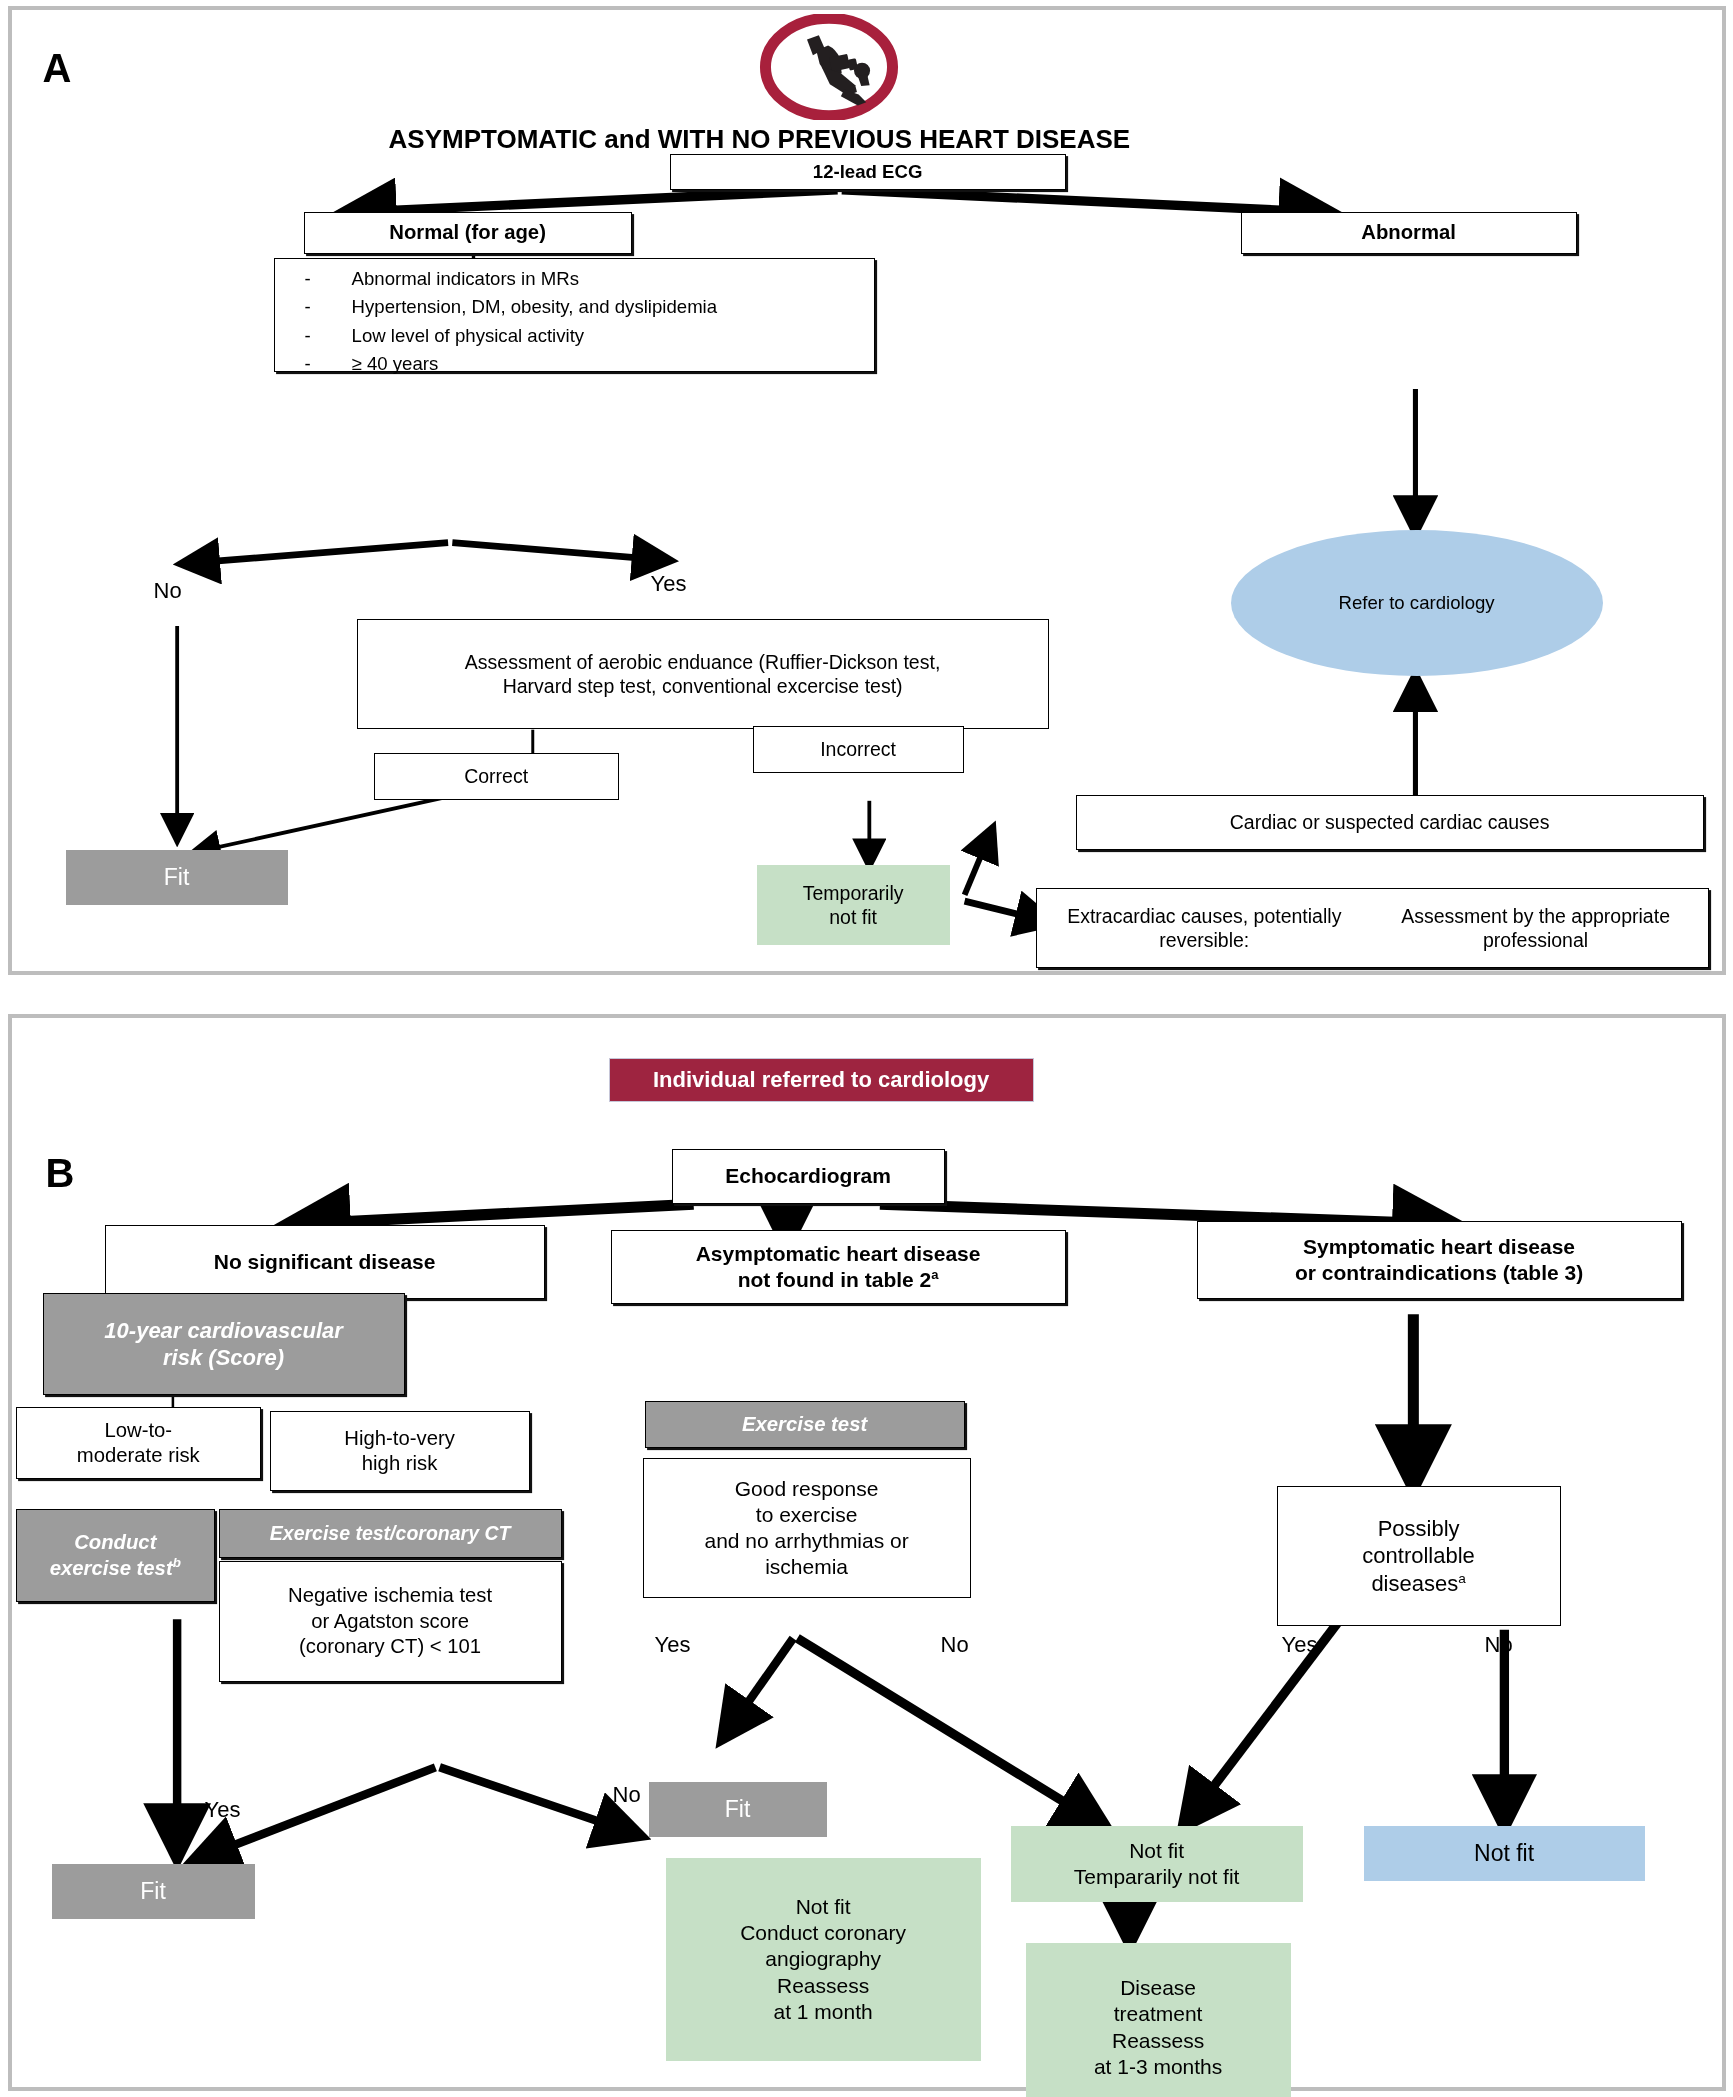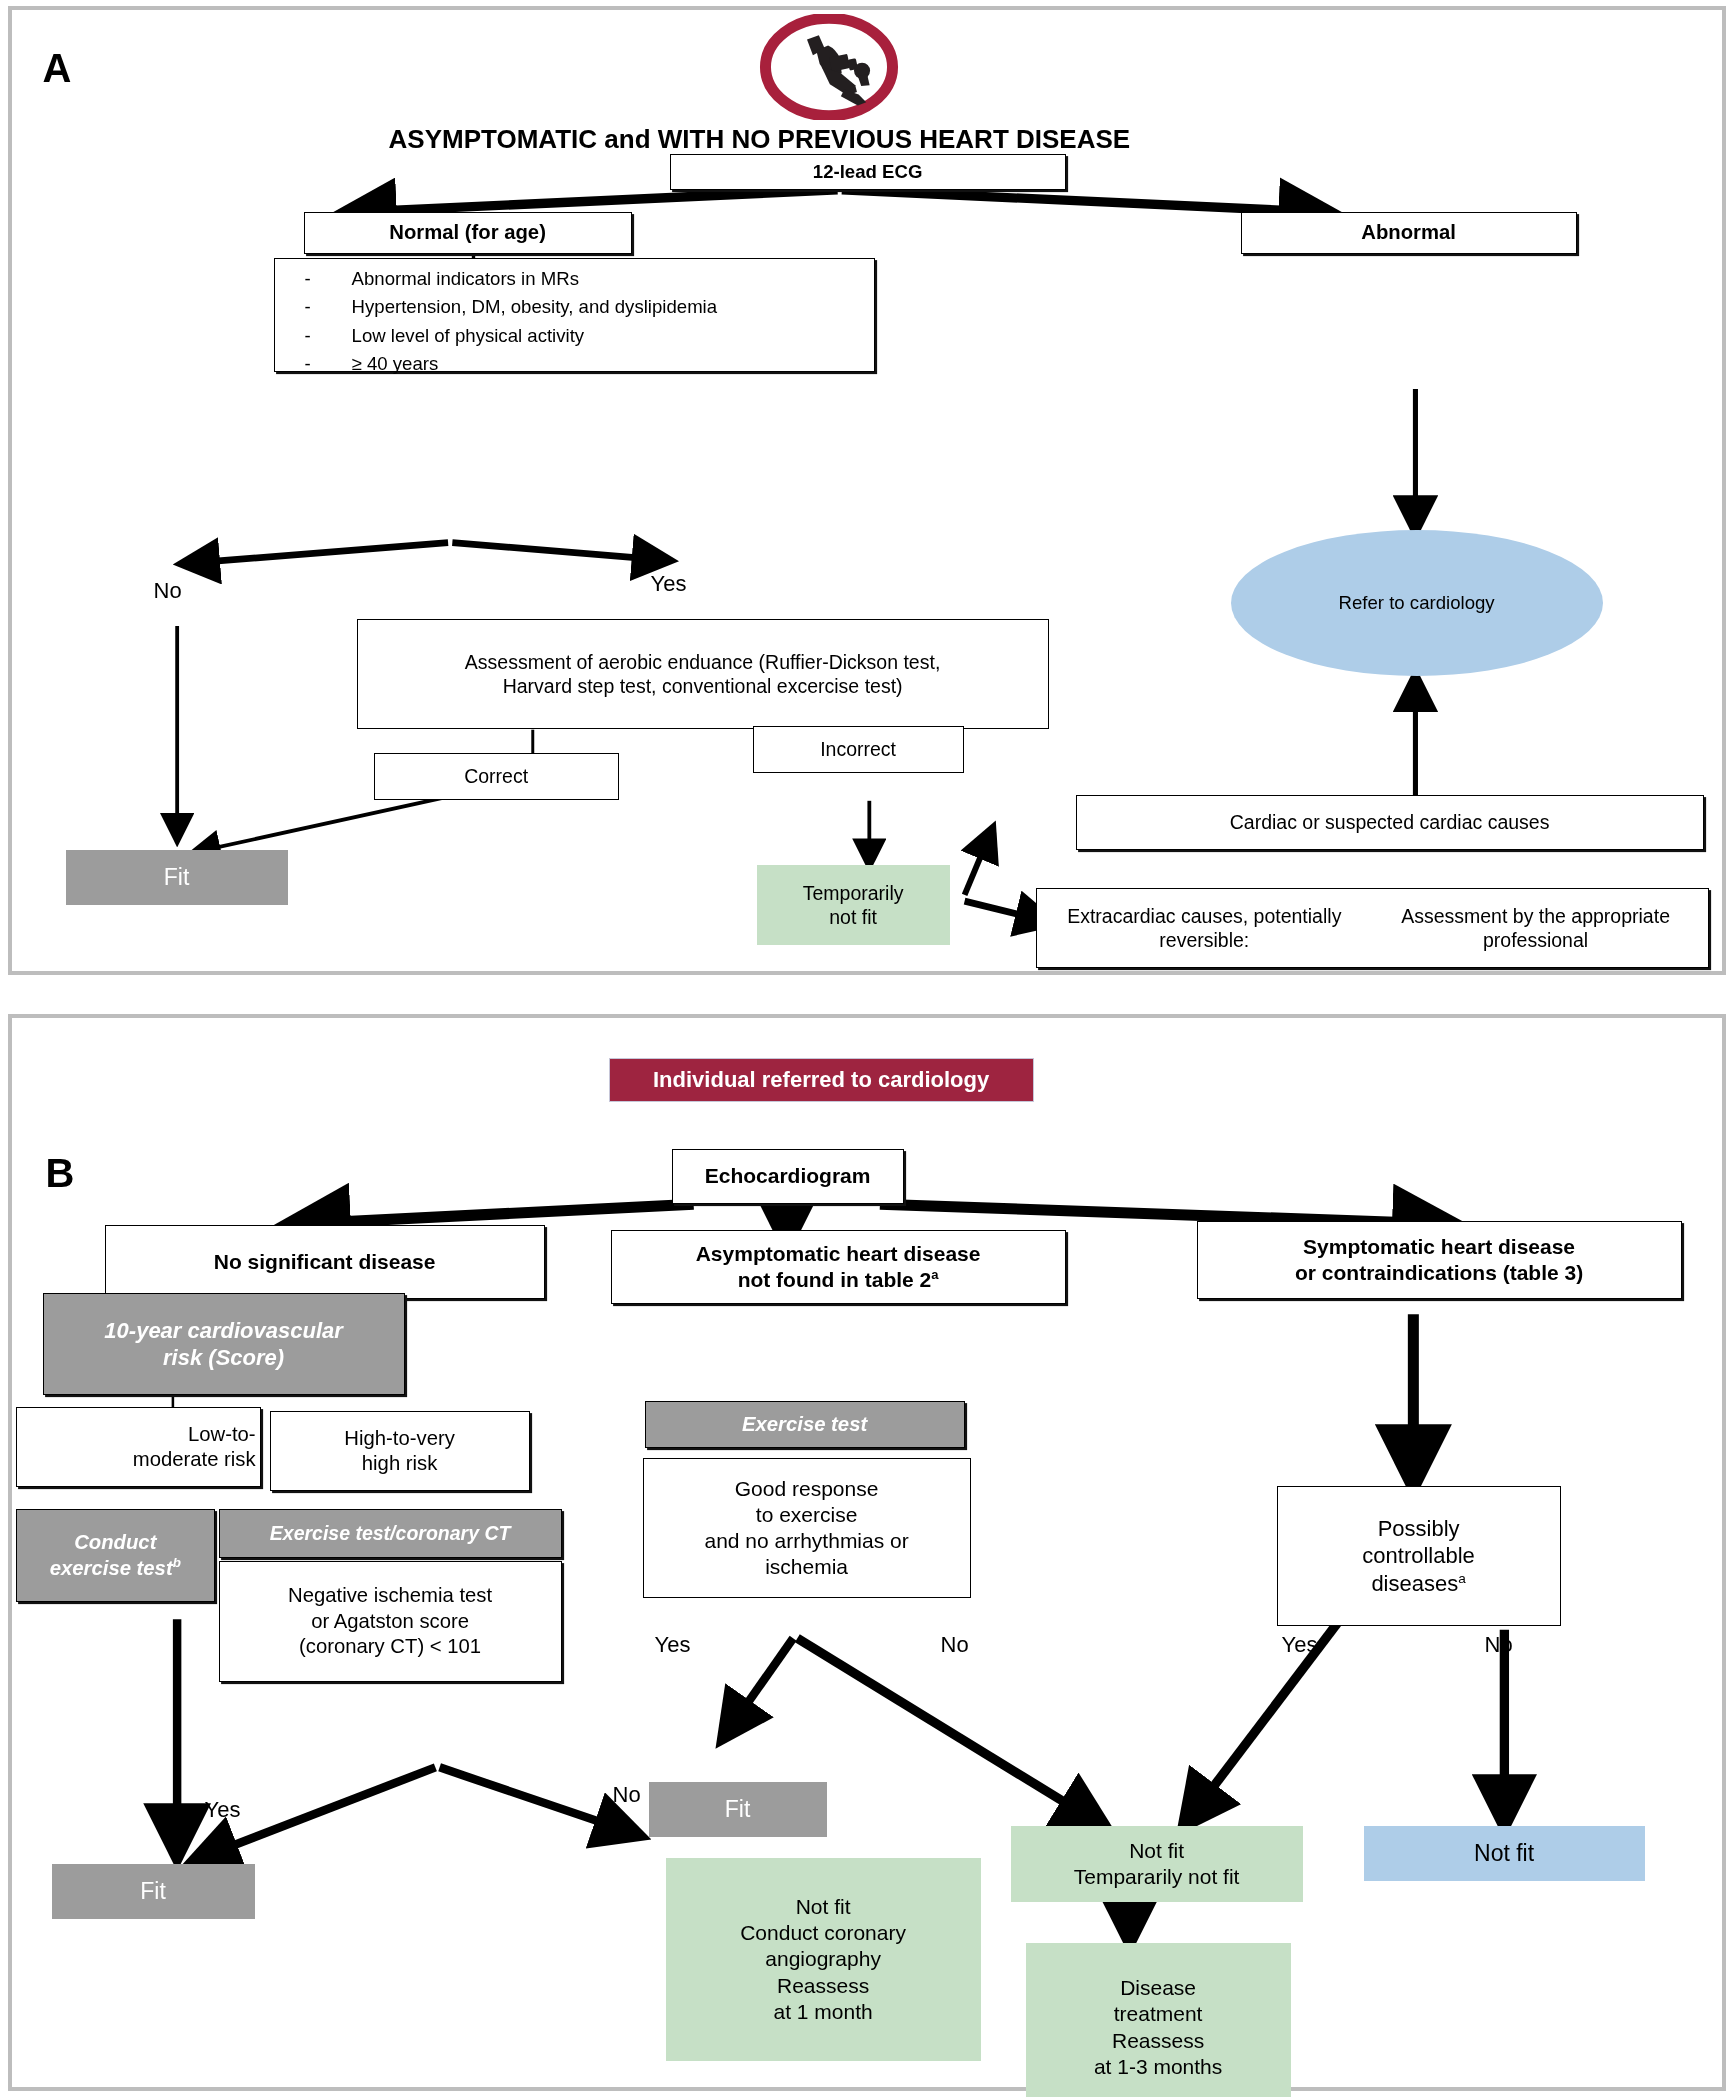--- a/index.html
+++ b/index.html
@@ -166,40 +166,40 @@
     <path d="M1855,1465 L2580,1910" stroke="#000" stroke-width="22" fill="none" marker-end="url(#bh)"></path>
 
     <path d="M3130,1430 L2770,1905" stroke="#000" stroke-width="22" fill="none" marker-end="url(#bh)"></path>
     <path d="M3525,1445 L3525,1905" stroke="#000" stroke-width="22" fill="none" marker-end="url(#bh)"></path>
 
     <path d="M2640,2070 L2640,2180" stroke="#000" stroke-width="18" fill="none" marker-end="url(#bhS)"></path>
   </svg>
 
   <div class="box maroon" style="left:597px;top:40px;width:425px;height:44px;font-size:22px;">Individual referred to cardiology</div>
 
-  <div class="box b shadow" style="left:660px;top:131px;width:232px;height:55px;font-size:21px;text-align:center;">Echocardiogram</div>
+  <div class="box b shadow" style="left:660px;top:131px;width:273px;height:55px;font-size:21px;text-align:center;">Echocardiogram</div>
 
   <div class="box b shadow" style="left:93px;top:207px;width:440px;height:74px;font-size:21px;">No significant disease</div>
 
   <div class="box b shadow" style="left:599px;top:212px;width:455px;height:74px;flex-direction:column;font-size:21px;">
     <div>Asymptomatic heart disease</div>
     <div><span>not found in table 2</span><sup style="font-size:.62em">a</sup></div>
   </div>
 
   <div class="box b shadow" style="left:1185px;top:203px;width:485px;height:78px;flex-direction:column;font-size:21px;">
     <div>Symptomatic heart disease</div>
     <div>or contraindications (table 3)</div>
   </div>
 
   <div class="box gray shadow" style="left:31px;top:275px;width:362px;height:102px;flex-direction:column;font-size:22px;">
     <div>10-year cardiovascular</div>
     <div>risk (Score)</div>
   </div>
 
-  <div class="box shadow" style="left:4.2px;top:389px;width:245px;height:80px;flex-direction:column;font-size:20.3px;align-items:flex-end;">
+  <div class="box shadow" style="left:4.2px;top:389px;width:245px;height:72px;flex-direction:column;font-size:20.3px;">
     <div>Low-to-</div>
     <div>moderate risk</div>
   </div>
 
   <div class="box shadow" style="left:258px;top:393px;width:260px;height:80px;flex-direction:column;font-size:20.3px;">
     <div>High-to-very</div>
     <div>high risk</div>
   </div>
 
   <div class="box gray shadow" style="left:4.2px;top:491px;width:199px;height:93px;flex-direction:column;font-size:20.3px;">

